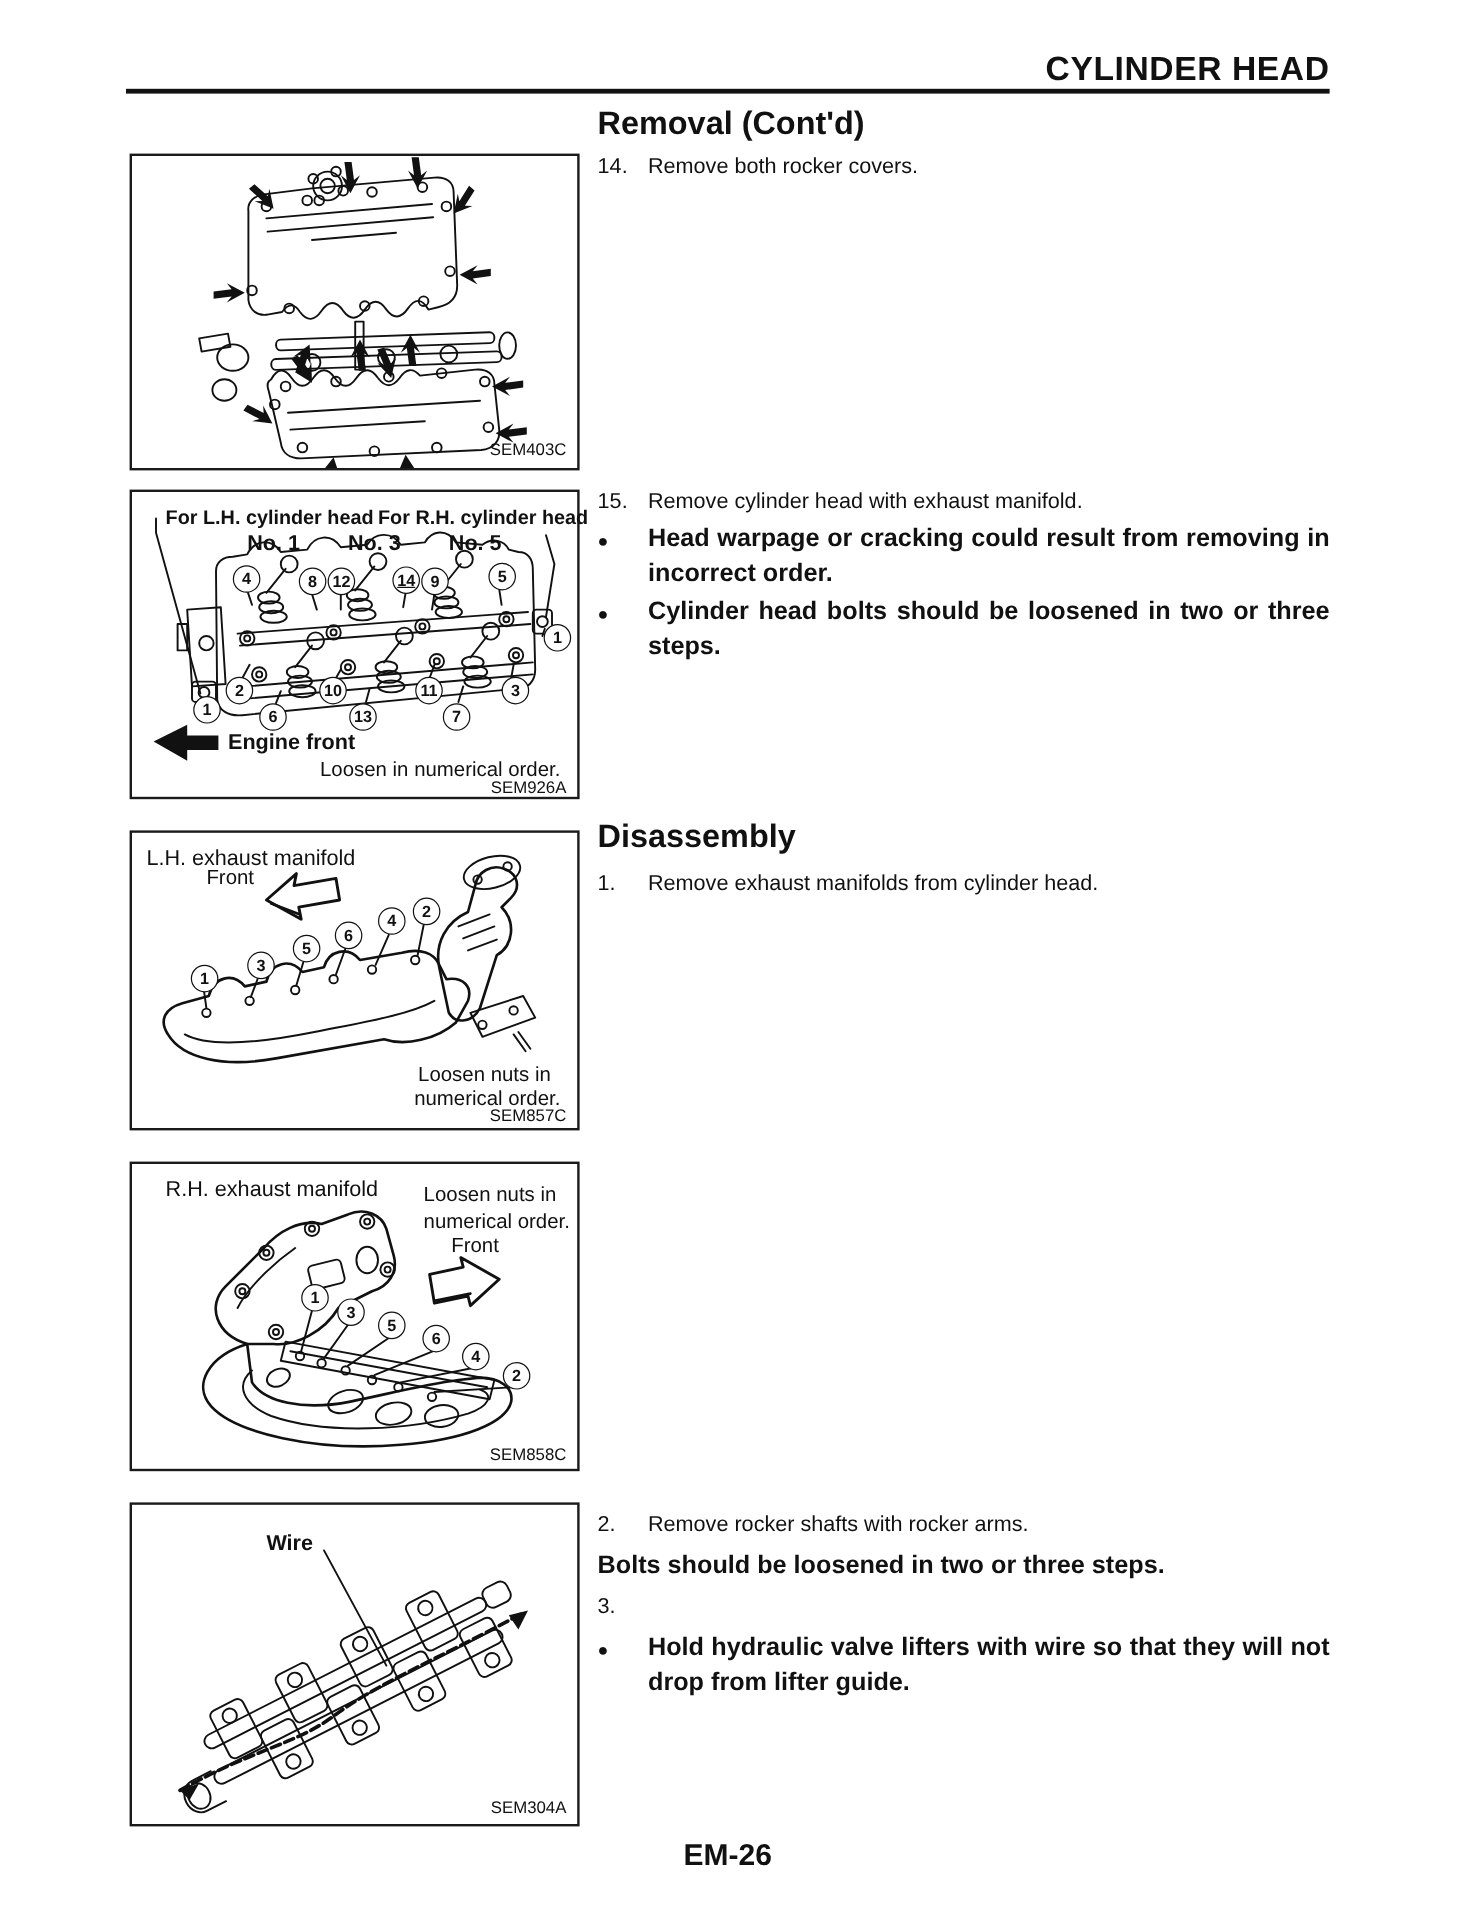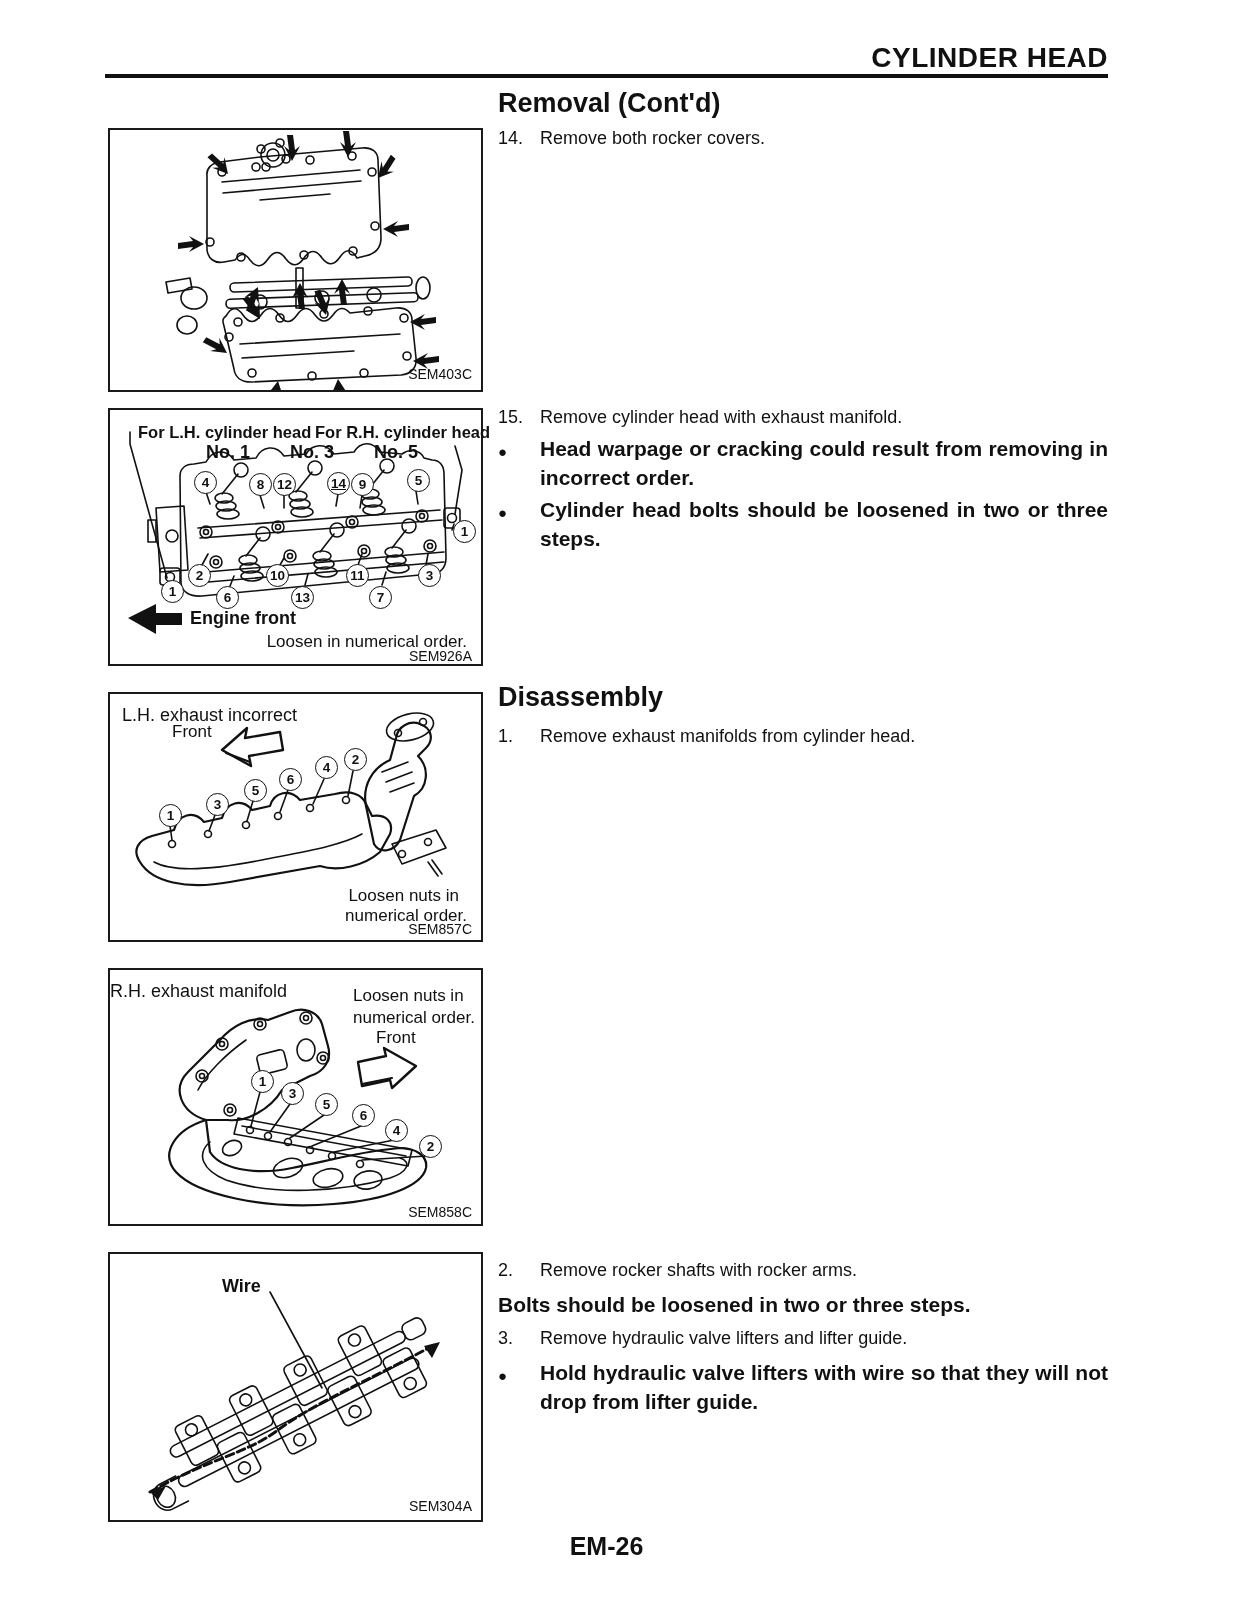--- a/index.html
+++ b/index.html
@@ -79,21 +79,20 @@
 
 <div class="abs col-right step" style="top:1256px;">
   <span class="num">2.</span>
   <span>Remove rocker shafts with rocker arms.</span>
 </div>
 
 <div class="abs col-right bold-note" style="top:1290px;">Bolts should be loosened in two or three steps.</div>
 
 <div class="abs col-right step" style="top:1324px;">
   <span class="num">3.</span>
-  <span>Remove hydraulic valve lifters and lifter guide.</span>
 </div>
 
 <div class="abs col-right bullet-row" style="top:1358px;">
   <span class="bmark">●</span>
   <span class="btxt">Hold hydraulic valve lifters with wire so that they will not drop from lifter guide.</span>
 </div>
 
 <div class="abs page-num">EM-26</div>
 
 <div class="figure" style="top:128px;height:260px;">
@@ -312,21 +311,21 @@
         <path d="M105,121 L99,137"></path>
         <path d="M143,107 L137,127"></path>
       <path d="M178,96 L170,118"></path>
         <path d="M214,85 L203,110"></path>
         <path d="M243,77 L238,102"></path>
     </g>
 
     <path class="openarrow" d="M112,56 L137,34 L135,44 L170,38 L173,56 L139,62 L141,72 Z"></path>
     <path class="lnthick" d="M116,59 L140,68"></path>
   </svg>
-  <span class="figtext" style="left:12px;top:11px;font-size:18px;">L.H. exhaust incorrect</span>
+  <span class="figtext" style="left:12px;top:11px;font-size:18px;">L.H. exhaust manifold</span>
   <span class="figtext" style="left:62px;top:28px;">Front</span>
   <span class="co" style="left:49px;top:110px;">1</span>
   <span class="co" style="left:96px;top:99px;">3</span>
   <span class="co" style="left:134px;top:85px;">5</span>
   <span class="co" style="left:169px;top:74px;">6</span>
   <span class="co" style="left:205px;top:62px;">4</span>
   <span class="co" style="left:234px;top:54px;">2</span>
   <span class="figtext" style="right:22px;top:192px;">Loosen nuts in</span>
   <span class="figtext" style="right:14px;top:212px;">numerical order.</span>
   <span class="figcode" style="top:227px;">SEM857C</span>
@@ -380,21 +379,21 @@
         <path d="M180,134 L160,162"></path>
         <path d="M214,145 L180,168"></path>
       <path d="M251,156 L202,176"></path>
         <path d="M284,170 L224,182"></path>
         <path d="M317,186 L252,190"></path>
     </g>
 
     <path class="openarrow" d="M248,92 L276,86 L274,78 L306,96 L282,118 L280,110 L252,116 Z"></path>
     <path class="lnthick" d="M252,114 L282,108"></path>
   </svg>
-  <span class="figtext" style="left:0;top:11px;font-size:18px;">R.H. exhaust manifold</span>
+  <span class="figtext" style="left:28px;top:11px;font-size:18px;">R.H. exhaust manifold</span>
   <span class="figtext" style="left:243px;top:16px;">Loosen nuts in</span>
   <span class="figtext" style="left:243px;top:38px;">numerical order.</span>
   <span class="figtext" style="left:266px;top:58px;">Front</span>
   <span class="co" style="left:141px;top:100px;">1</span>
   <span class="co" style="left:171px;top:112px;">3</span>
   <span class="co" style="left:205px;top:123px;">5</span>
   <span class="co" style="left:242px;top:134px;">6</span>
   <span class="co" style="left:275px;top:149px;">4</span>
   <span class="co" style="left:309px;top:165px;">2</span>
   <span class="figcode" style="top:234px;">SEM858C</span>

